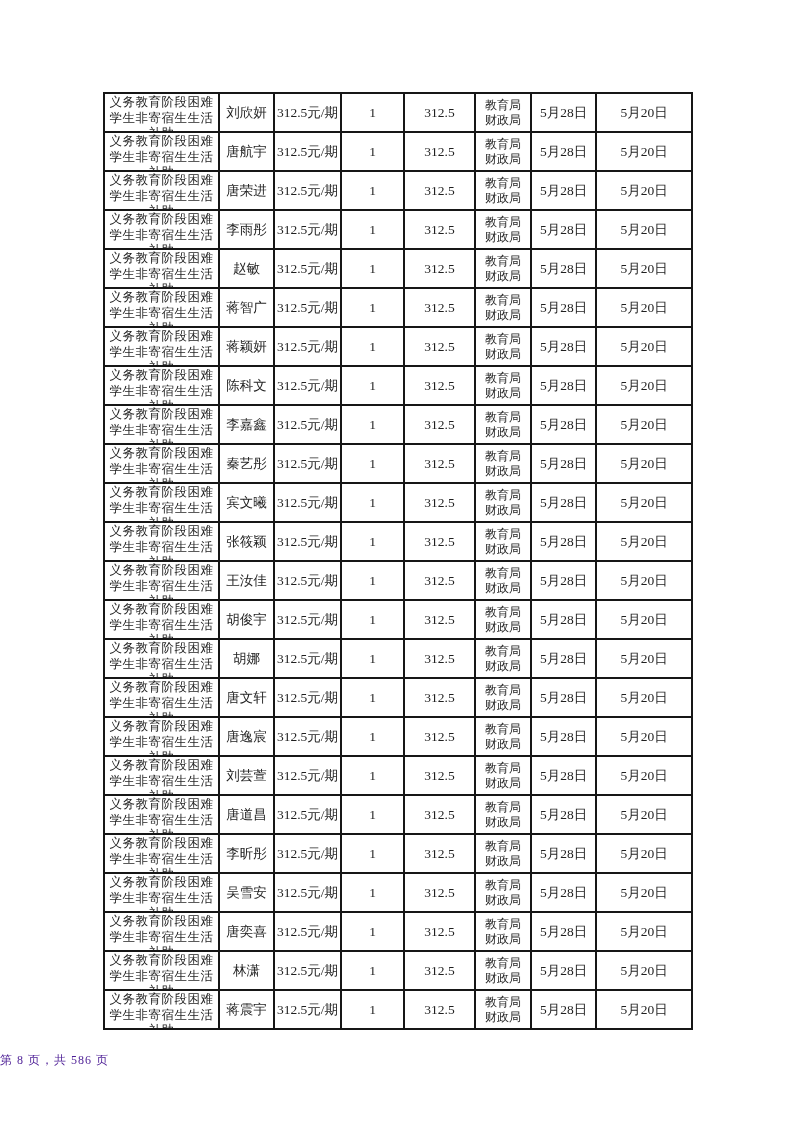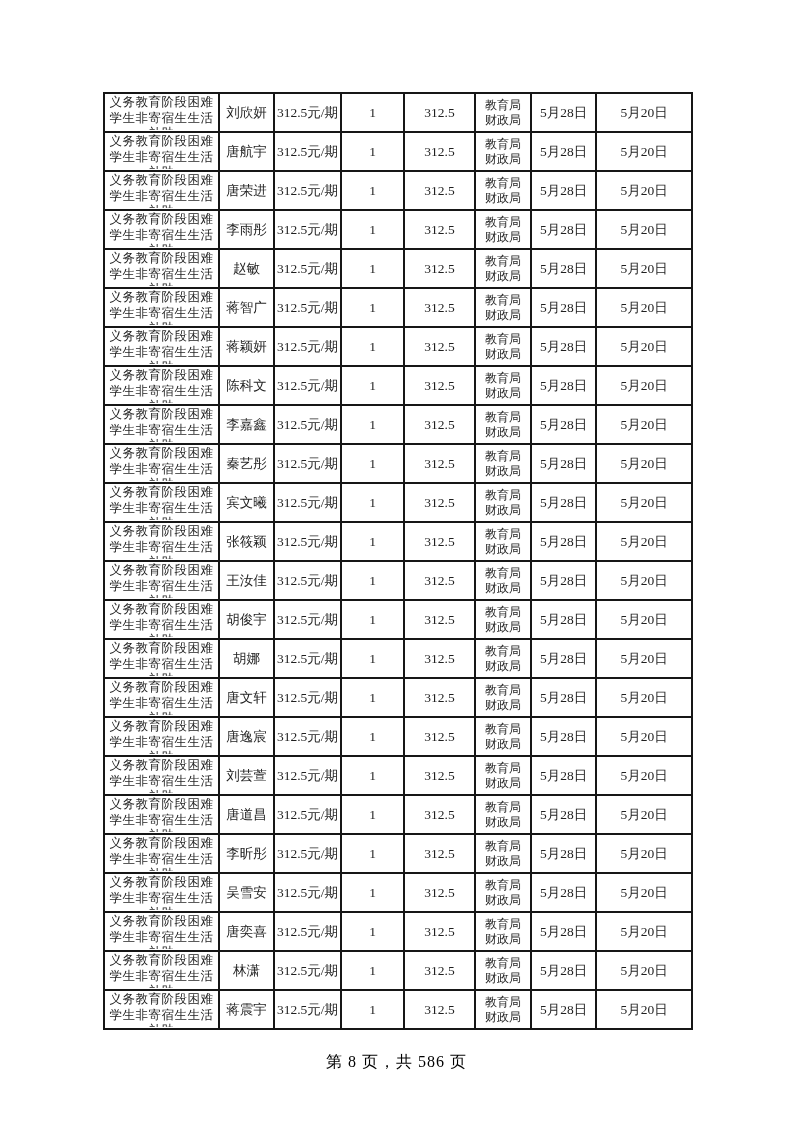--- a/index.html
+++ b/index.html
@@ -28,45 +28,45 @@
   table.subsidy-table td {
     border: 2px solid #161616;
     height: 36px;
     padding: 0;
     text-align: center;
     vertical-align: middle;
     font-size: 13.5px;
     color: #1f1f1f;
     overflow: hidden;
   }
-  td.col-item { vertical-align: top; border-radius: 12px; }
+  td.col-item { vertical-align: top; }
   .item-clip {
     height: 36px;
     overflow: hidden;
     padding-top: 1px;
     line-height: 15.5px;
     font-size: 12.5px;
     letter-spacing: 0.5px;
   }
   .item-clip span { display: block; }
   .dept-lines {
     line-height: 15px;
     font-size: 12px;
   }
   .dept-lines span { display: block; }
   .col-qty, .col-amount { font-size: 14px; }
   .page-footer {
     position: absolute;
     top: 1052px;
     left: 0;
     width: 100%;
-    text-align: center;
-    font-size: 16px;
+    text-align: left;
+    font-size: 12px;
     letter-spacing: 1px;
-    color: #000000;
+    color: #4c1d95;
   }
 </style>
 </head>
 <body>
 
 <div class="page">
 
   <table class="subsidy-table">
     <colgroup>
       <col style="width:115px">

